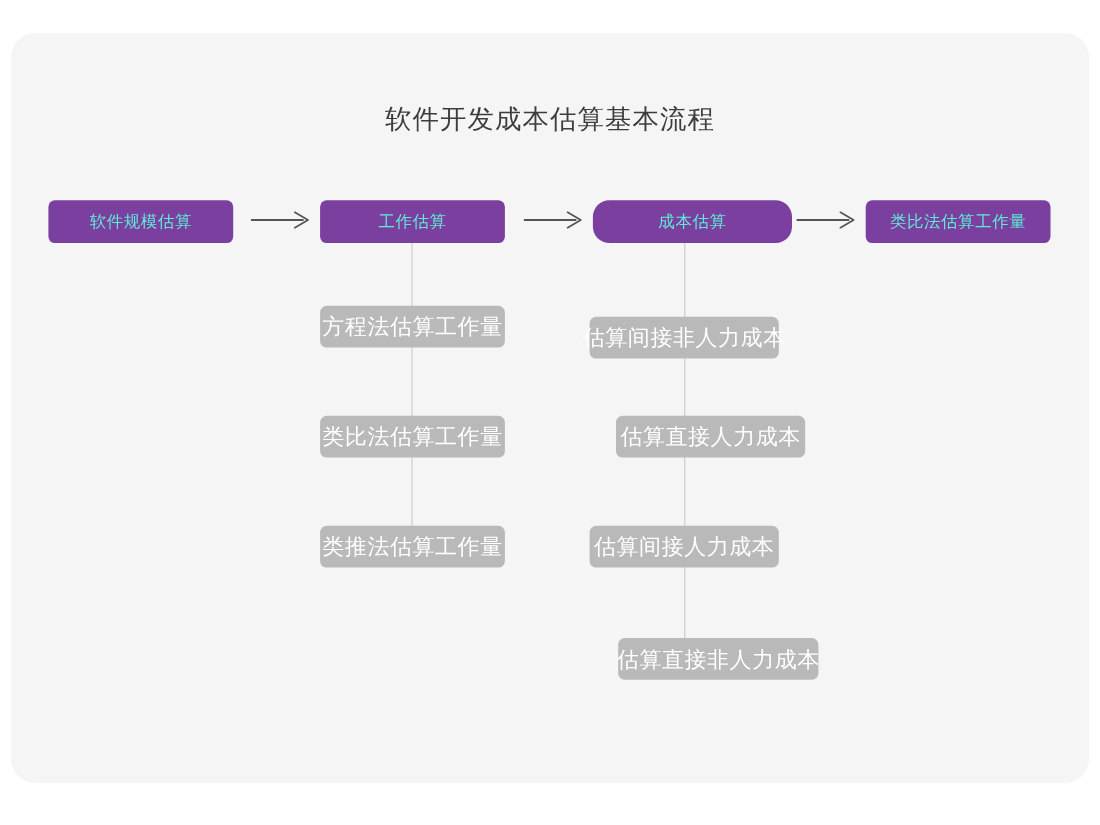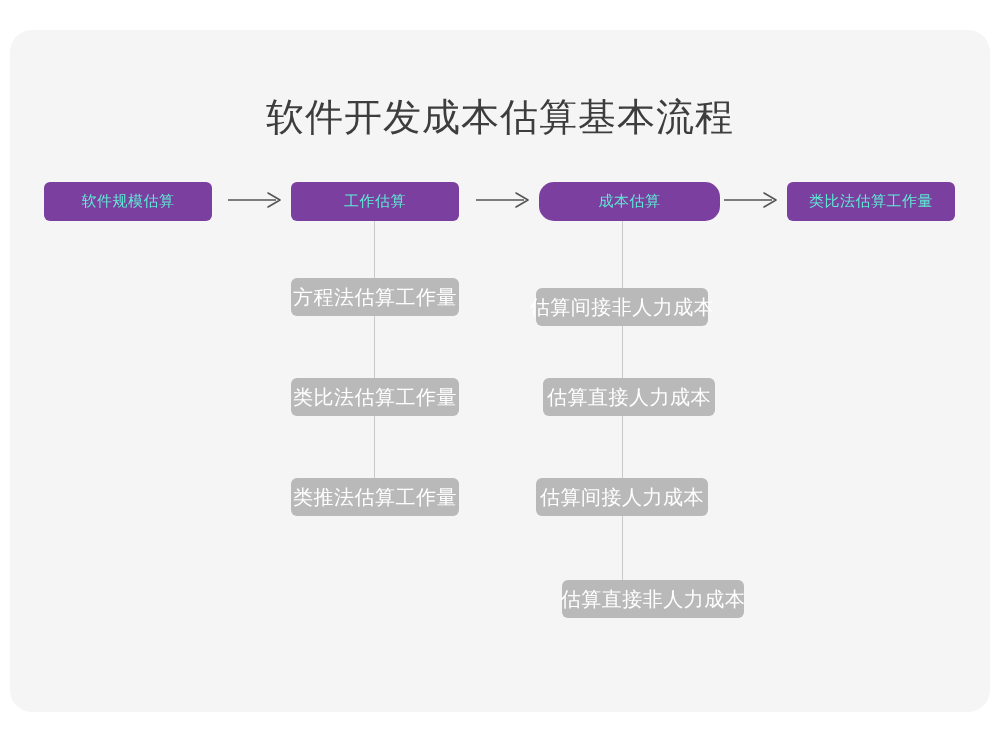--- a/index.html
+++ b/index.html
@@ -30,21 +30,21 @@
     background: #f5f5f5;
     border-radius: 22px;
   }
 
   .diagram-title {
     position: absolute;
     left: 0;
     top: 92px;
     width: 1000px;
     text-align: center;
-    font-size: 38px;
+    font-size: 24px;
     color: #3d3d3d;
     letter-spacing: 1px;
     white-space: nowrap;
   }
 
   
   .connector {
     position: absolute;
     width: 1px;
     background: #c9c9c9;
@@ -129,17 +129,17 @@
 
   <div class="stage-box" style="left:539px; width:181px;border-radius:15px;">成本估算</div>
 
   <div class="stage-box" style="left:787px; width:168px;">类比法估算工作量</div>
 
   <div class="sub-box" style="left:291px; top:278px; width:168px;">方程法估算工作量</div>
   <div class="sub-box" style="left:291px; top:378px; width:168px;">类比法估算工作量</div>
   <div class="sub-box" style="left:291px; top:478px; width:168px;font-family:Liberation Serif, serif;">类推法估算工作量</div>
 
   <div class="sub-box" style="left:536px; top:288px; width:172px;">估算间接非人力成本</div>
-  <div class="sub-box" style="left:543px; top:378px; width:172px;">估算直接人力成本</div>
+  <div class="sub-box" style="left:560px; top:378px; width:172px;">估算直接人力成本</div>
   <div class="sub-box" style="left:536px; top:478px; width:172px;">估算间接人力成本</div>
   <div class="sub-box" style="left:562px; top:580px; width:182px;">估算直接非人力成本</div>
 
 </div>
 
 </body></html>

